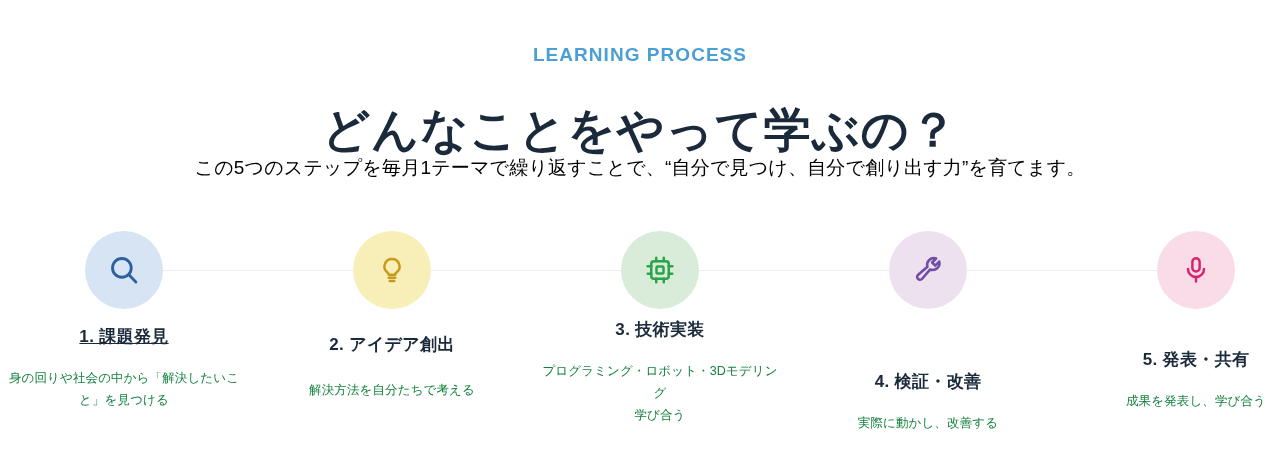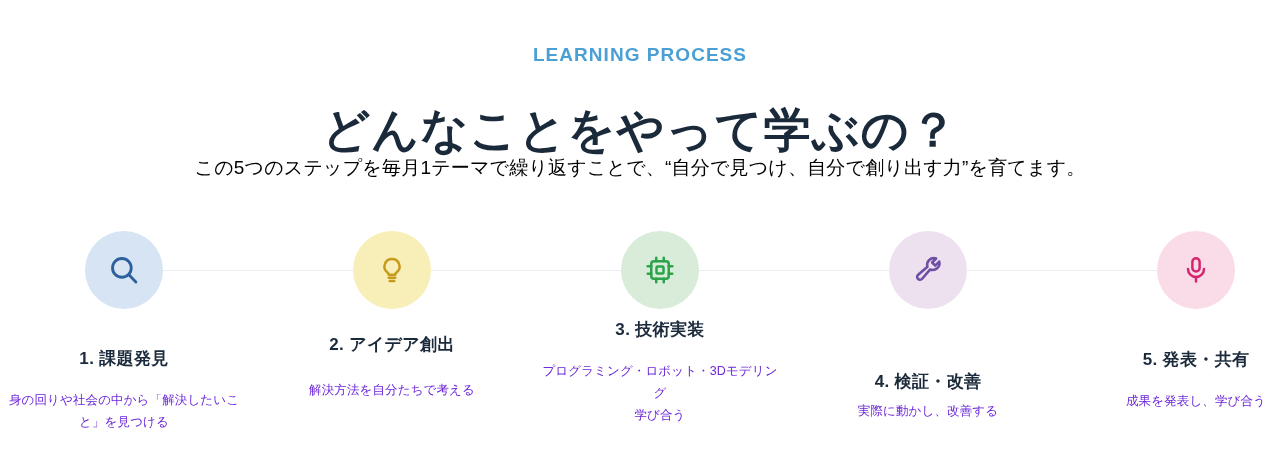--- a/index.html
+++ b/index.html
@@ -106,21 +106,21 @@
     font-size: 17px;
     font-weight: bold;
     color: #1b2a3b;
     letter-spacing: 0.02em;
     white-space: nowrap;
   }
 
   .step-desc {
     font-size: 12.5px;
     font-weight: normal;
-    color: #6d28d9;
+    color: #15803d;
     line-height: 1.75;
     letter-spacing: 0.01em;
   }
 </style>
 </head>
 <body>
 
 <div class="page">
 
   <div class="eyebrow">LEARNING PROCESS</div>
@@ -134,21 +134,21 @@
       <div class="connector" style="left: 422px; width: 208px; background: rgb(236, 239, 243);"></div>
       <div class="connector" style="left: 690px; width: 208px; background: rgb(236, 239, 243);"></div>
       <div class="connector" style="left: 958px; width: 208px; background: rgb(236, 239, 243);"></div>
       <div class="step" style="left: 124px;">
         <div class="bubble" style="background: rgb(214, 228, 244);">
           <svg width="34" height="34" viewBox="0 0 24 24">
             <circle cx="10.5" cy="10.5" r="6.6" fill="none" stroke="#2d5f9e" stroke-width="2" stroke-linecap="round" stroke-linejoin="round"></circle>
             <line x1="15.6" y1="15.6" x2="20.4" y2="20.4" fill="none" stroke="#2d5f9e" stroke-width="2" stroke-linecap="round" stroke-linejoin="round"></line>
           </svg>
         </div>
-        <div class="step-title" style="margin-top: 38px;">1. 課題発見</div>
+        <div class="step-title" style="margin-top: 16px; text-decoration: underline;">1. 課題発見</div>
         <div class="step-desc" style="margin-top: 20px;">
           <div>身の回りや社会の中から「解決したいこ</div>
           <div>と」を見つける</div>
         </div>
       </div>
       <div class="step" style="left: 392px;">
         <div class="bubble" style="background: rgb(247, 239, 183);">
           <svg width="30" height="30" viewBox="0 0 24 24">
             <path d="M12 3.2a6 6 0 0 0-3.6 10.8c.55.45.9 1.05.95 1.7h5.3c.05-.65.4-1.25.95-1.7A6 6 0 0 0 12 3.2z" fill="none" stroke="#c89a1c" stroke-width="2" stroke-linecap="round" stroke-linejoin="round"></path>
             <line x1="9.4" y1="18.2" x2="14.6" y2="18.2" fill="none" stroke="#c89a1c" stroke-width="2" stroke-linecap="round" stroke-linejoin="round"></line>
@@ -181,21 +181,21 @@
           <div>学び合う</div>
         </div>
       </div>
       <div class="step" style="left: 928px;">
         <div class="bubble" style="background: rgb(238, 225, 239);">
           <svg width="31" height="31" viewBox="0 0 24 24">
             <path d="M20.3 5.1l-3.1 3.1-2.4-2.4 3.1-3.1a5.2 5.2 0 0 0-6.7 6.4L4 15.3a2.2 2.2 0 1 0 3.1 3.1l6.2-7.2a5.2 5.2 0 0 0 7-6.1z" fill="none" stroke="#6f4fa3" stroke-width="2" stroke-linecap="round" stroke-linejoin="round"></path>
           </svg>
         </div>
         <div class="step-title" style="margin-top: 61px;">4. 検証・改善</div>
-        <div class="step-desc" style="margin-top: 8px;">
+        <div class="step-desc" style="margin-top: 20px;">
           <div>実際に動かし、改善する</div>
         </div>
       </div>
       <div class="step" style="left: 1196px;">
         <div class="bubble" style="background: rgb(250, 220, 232);">
           <svg width="30" height="30" viewBox="0 0 24 24">
             <rect x="9.1" y="2.6" width="5.8" height="10.6" rx="2.9" fill="none" stroke="#d6246e" stroke-width="2" stroke-linecap="round" stroke-linejoin="round"></rect>
             <path d="M5.6 11.2a6.4 6.4 0 0 0 12.8 0" fill="none" stroke="#d6246e" stroke-width="2" stroke-linecap="round" stroke-linejoin="round"></path>
             <line x1="12" y1="17.6" x2="12" y2="21.2" fill="none" stroke="#d6246e" stroke-width="2" stroke-linecap="round" stroke-linejoin="round"></line>
           </svg>

